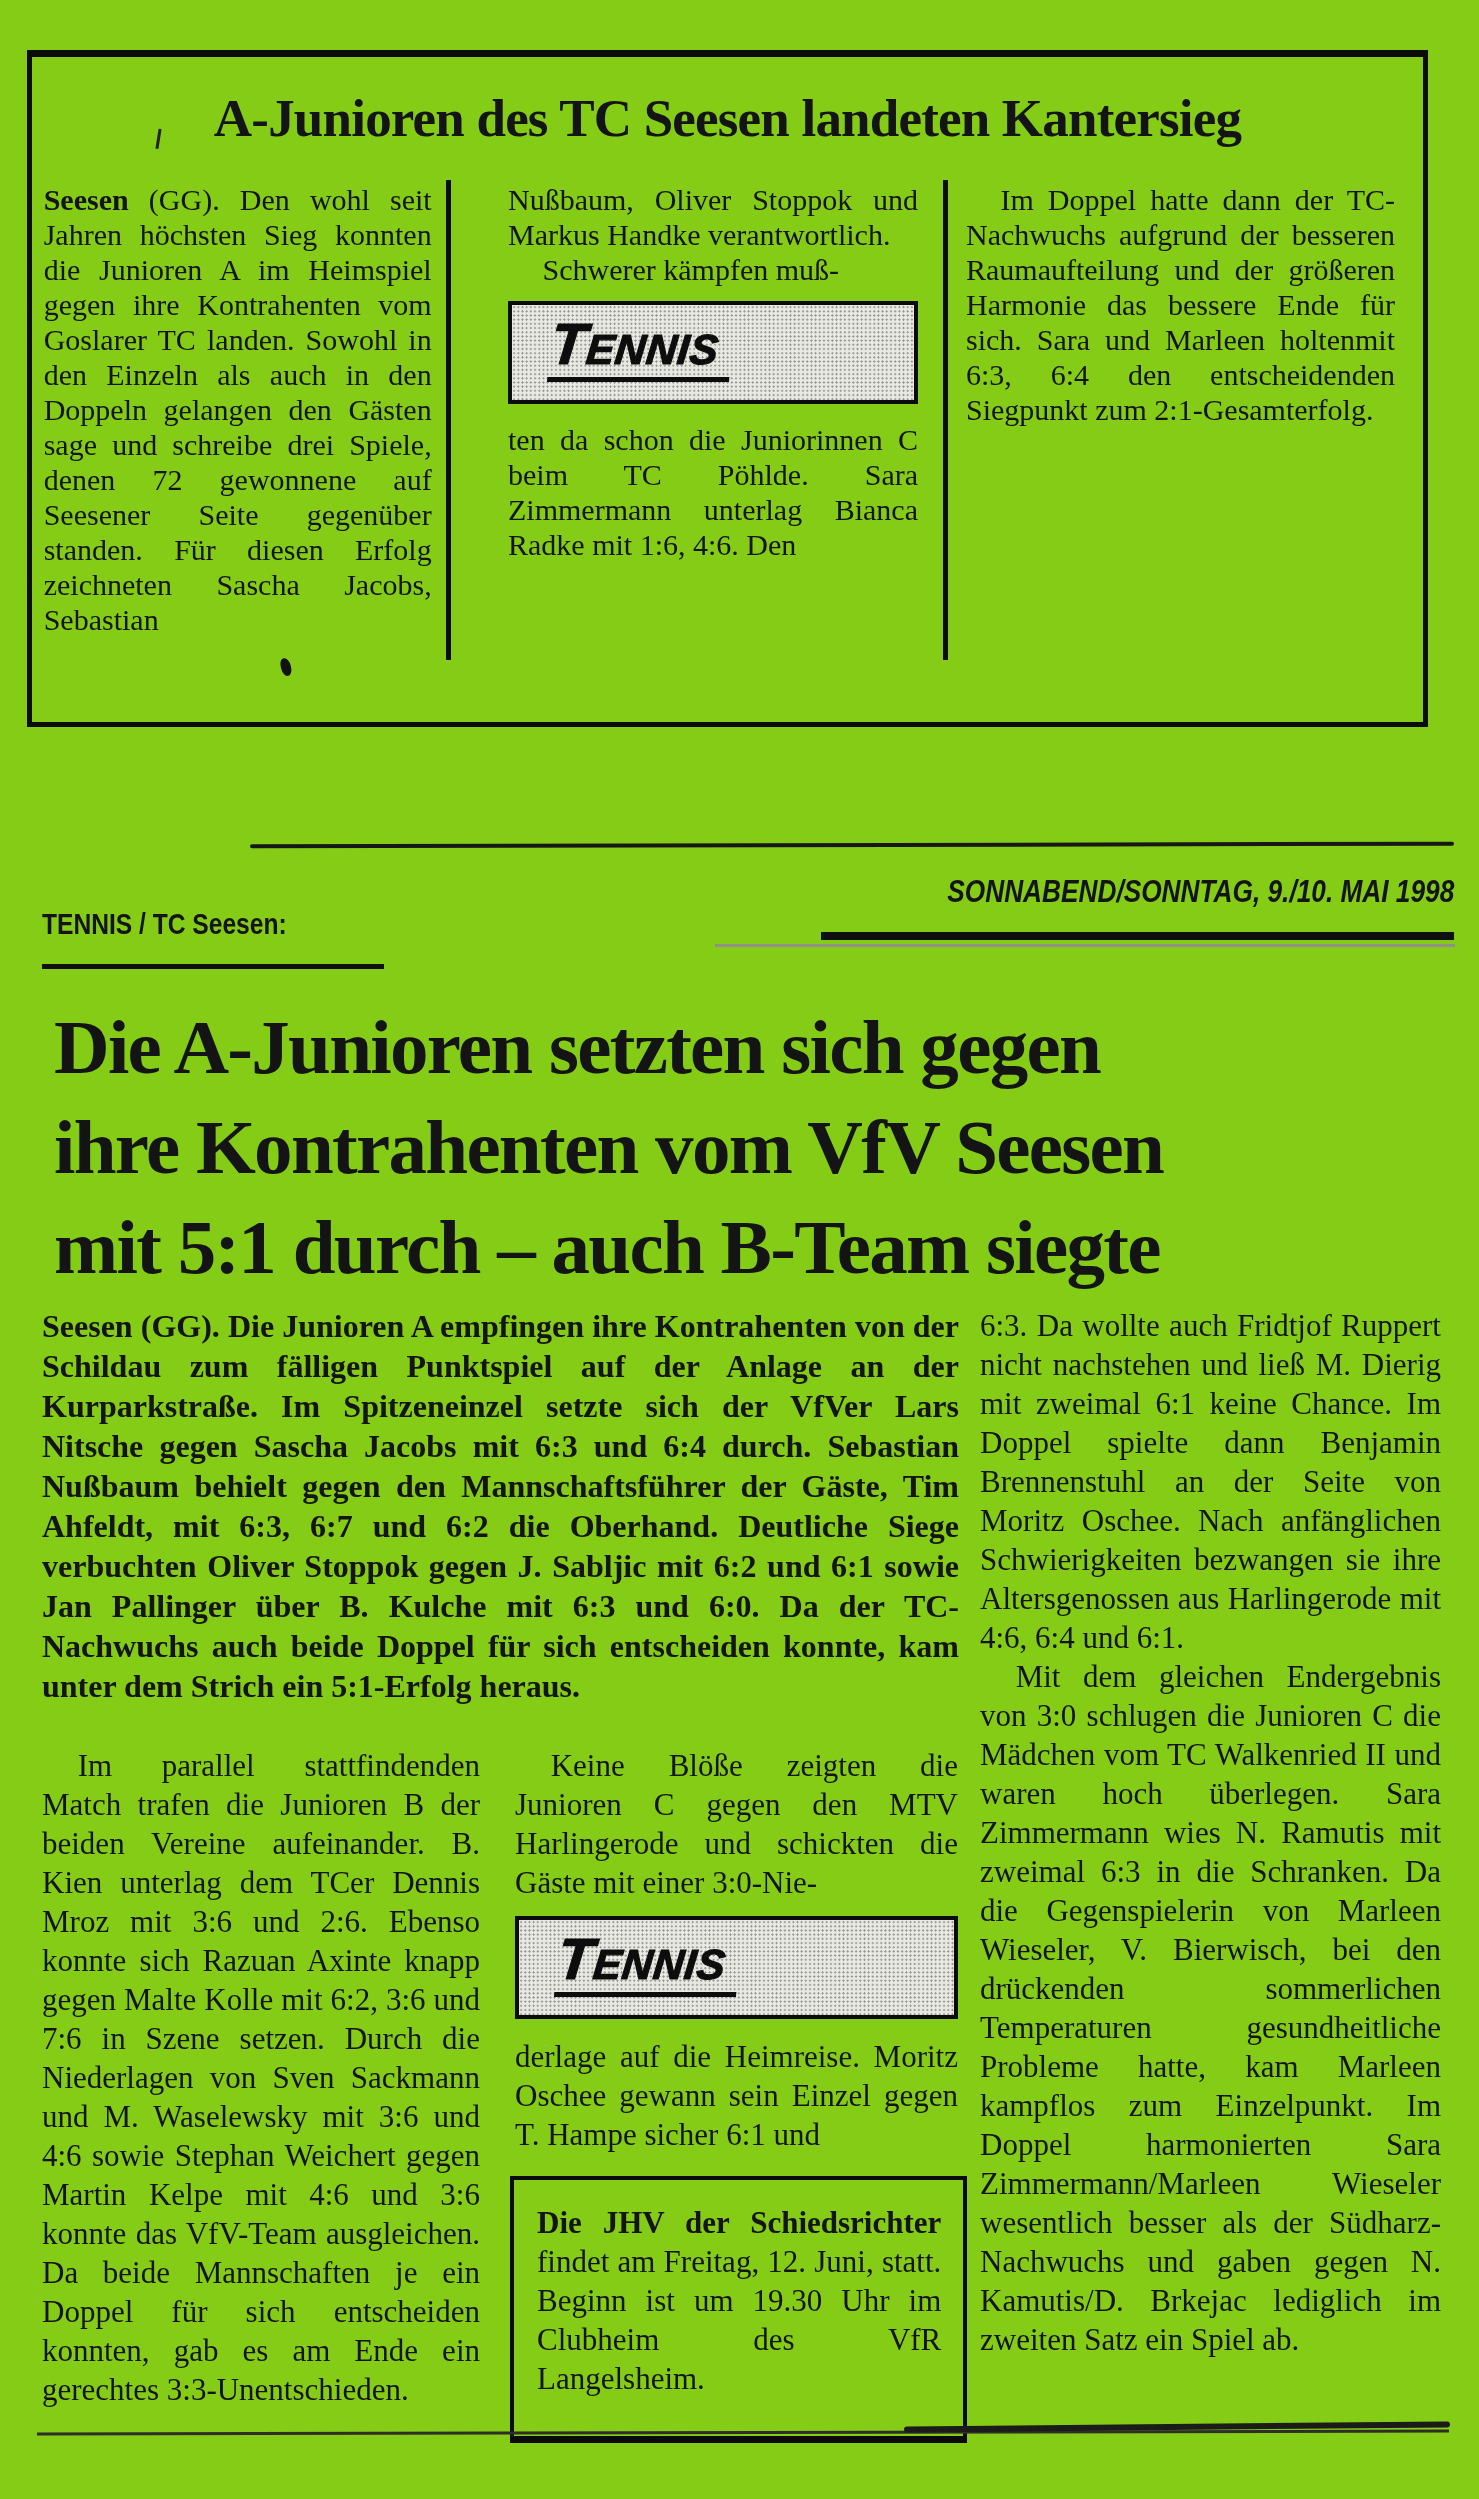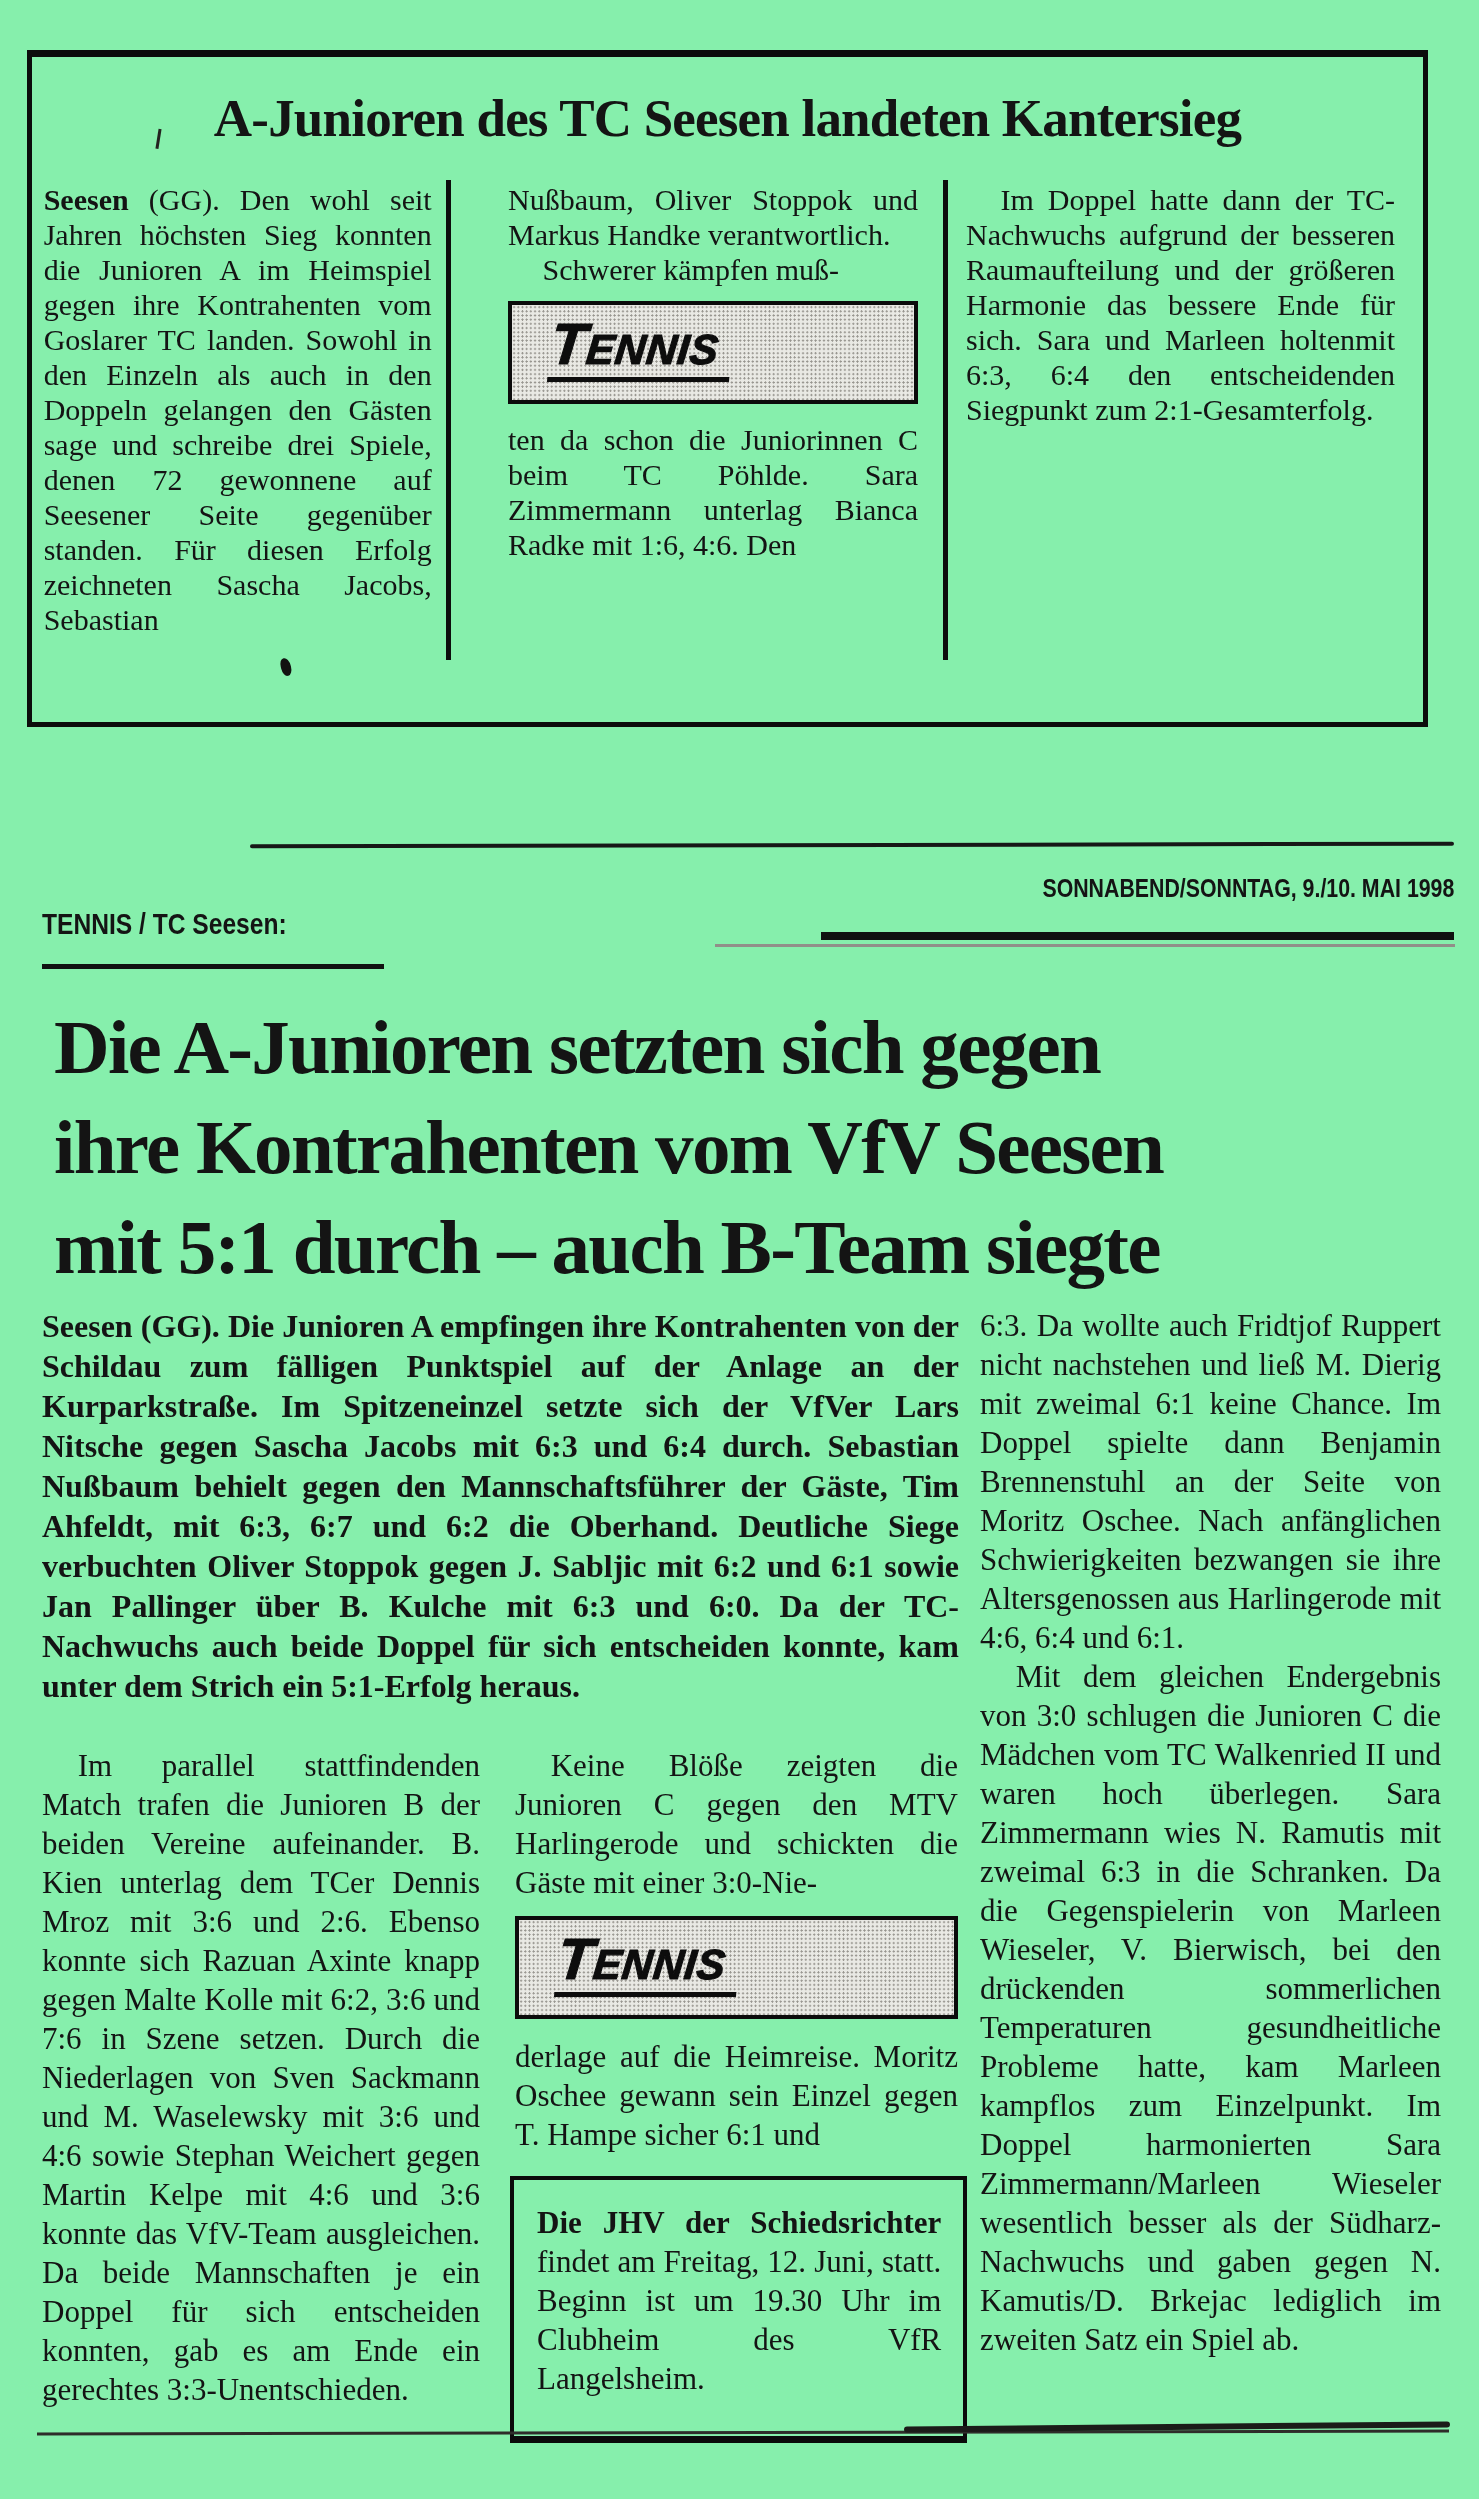--- a/index.html
+++ b/index.html
@@ -1,18 +1,18 @@
 <!DOCTYPE html>
 <html style="font-size:13.3px"><head>
 <meta charset="utf-8">
 <style>
   html,body{margin:0;padding:0;background:#e9e8e4;}
   .page{
     position:relative;width:1480px;height:2500px;margin:0 auto;
-    background:#86efac;color:#141414;overflow:hidden;
+    background:#84cc16;color:#141414;overflow:hidden;
     font-family:"Liberation Serif","DejaVu Serif",serif;
   }
   
   .jp{margin:0;text-align:justify;}
   .indent{text-indent:1.15em;}
   b{font-weight:bold;}
   
   .top-box{
     position:absolute;left:27px;top:50px;width:1401px;height:677px;
     border:5px solid #0c0c0c;border-top-width:7.5px;box-sizing:border-box;
@@ -47,21 +47,21 @@
     border-bottom:5.8px solid #0d0d0d;padding:0 13.3px 5.8px 0;
     -webkit-text-stroke:1.2px #0d0d0d;
   }
   .tennis-word::first-letter{font-size:58px;}
   
   .cond{display:inline-block;transform:scaleX(0.82);transform-origin:left center;
         font-family:"Liberation Sans","DejaVu Sans",sans-serif;font-weight:bold;}
   .rule-thin-top{position:absolute;left:250px;top:843px;width:1204px;height:4.2px;
         background:#171717;border-radius:2.5px;transform:rotate(-0.12deg);}
   .masthead-date{position:absolute;left:500px;top:873px;width:954px;
-        text-align:right;font-size:26px;letter-spacing:0px;white-space:nowrap;}
+        text-align:right;font-size:32px;letter-spacing:0px;white-space:nowrap;font-style:italic;}
   .masthead-date .cond{transform-origin:right center;}
   .rule-thick{position:absolute;left:821px;top:932px;width:633px;height:8.3px;background:#101010;}
   .rule-gray{position:absolute;left:715px;top:944px;width:740px;height:2.5px;background:#918f89;}
   .kicker{position:absolute;left:42px;top:907px;font-size:30px;white-space:nowrap;}
   .kicker-underline{position:absolute;left:42px;top:964px;width:342px;height:5px;background:#111;}
   
   .main-headline{
     position:absolute;left:42px;top:985px;width:1400px;margin:12px;
     font-size:77px;line-height:100px;font-weight:bold;letter-spacing:-1.7px;
     white-space:nowrap;

